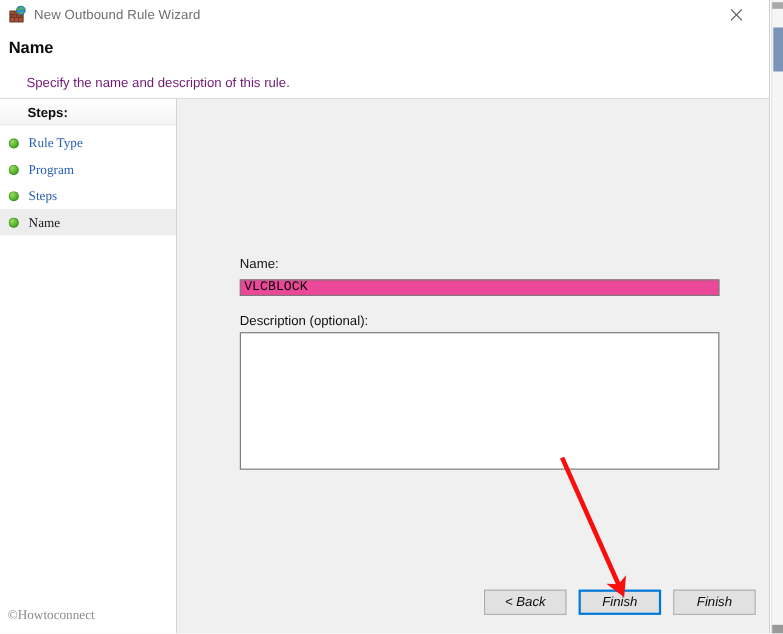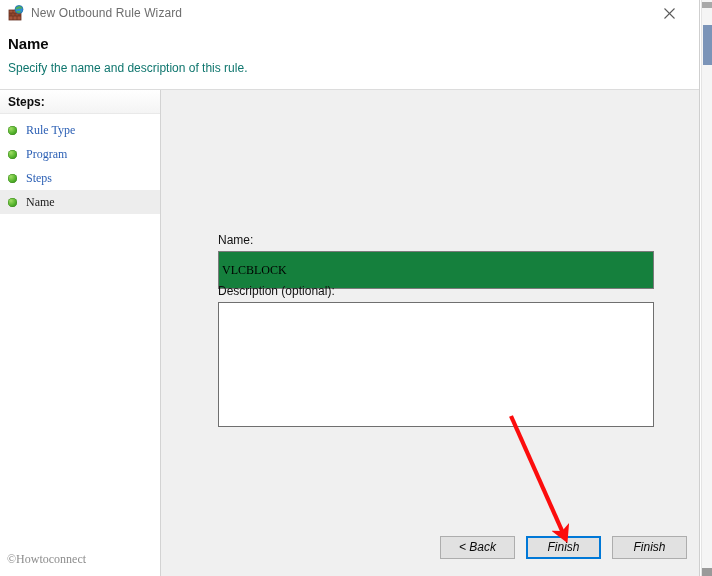--- a/index.html
+++ b/index.html
@@ -104,22 +104,22 @@
   }
   .header-title {
     font-size: 15px;
     font-weight: bold;
     color: #0b0b0b;
     margin: 0 0 9px 0;
     letter-spacing: -0.1px;
   }
   .header-subtitle {
     font-size: 12px;
-    color: #0f766e;
-    margin: 0;
+    color: #701a75;
+    margin: 16px;
   }
 
   
   .body-area {
     position: relative;
     height: 487px;
     display: flex;
     border-top: 1px solid #dcdcdc;
     box-sizing: border-box;
   }
@@ -130,21 +130,21 @@
     flex: 0 0 161px;
     background: #ffffff;
     border-right: 1px solid #d3d3d3;
     box-sizing: border-box;
     position: relative;
   }
   .sidebar-heading {
     font-size: 12px;
     font-weight: bold;
     color: #0d0d0d;
-    padding: 5px 0 5px 8px;
+    padding: 5px 0 5px 25px;
     background: linear-gradient(to bottom, #ffffff 0%, #f4f4f4 100%);
     border-bottom: 1px solid #e9e9e9;
     box-sizing: border-box;
     height: 24px;
   }
   .steps-list {
     padding-top: 4px;
   }
   .step-item {
     display: flex;
@@ -187,25 +187,25 @@
   }
   .field-label {
     font-size: 12px;
     color: #111111;
     margin-bottom: 4px;
     display: block;
     margin-top: 48px;
   }
   .text-input {
     width: 436px;
-    height: 38px;
+    height: 15px;
     box-sizing: border-box;
     border: 1px solid #7a7a7a;
-    background: #15803d;
-    font-family: Liberation Serif, serif;
+    background: #ec4899;
+    font-family: Liberation Mono, monospace;
     font-size: 12px;
     color: #000000;
     padding: 0 3px;
     line-height: 19px;
     outline: none;
   }
   .text-area {
     width: 436px;
     height: 125px;
     box-sizing: border-box;

